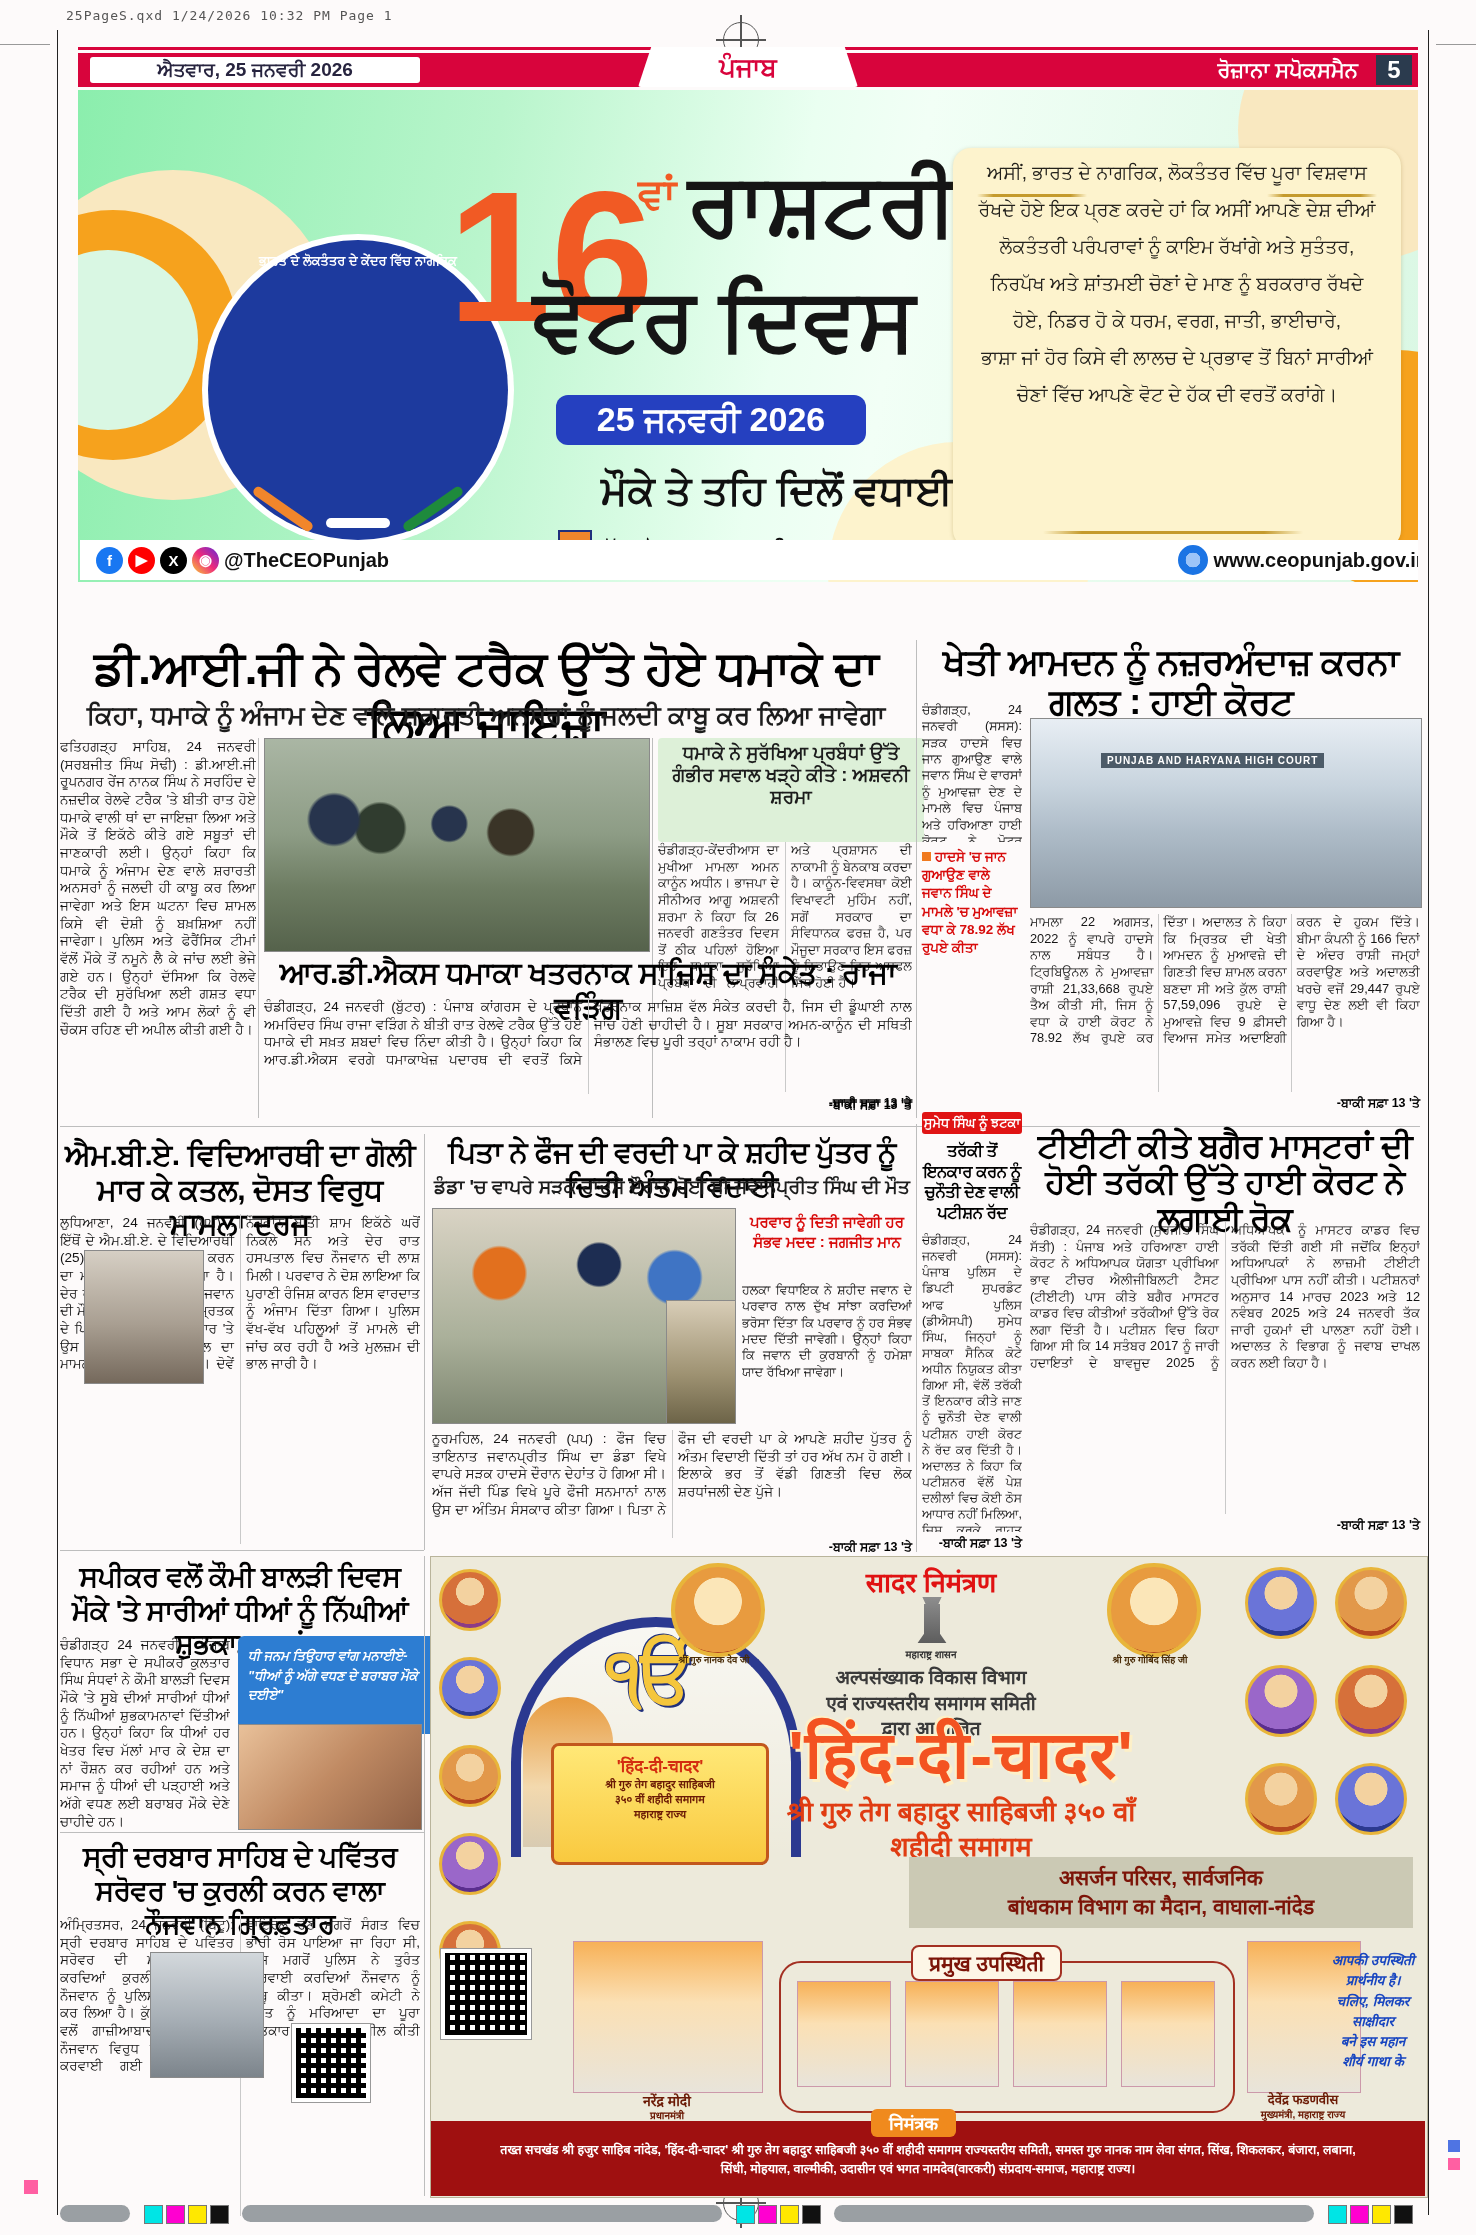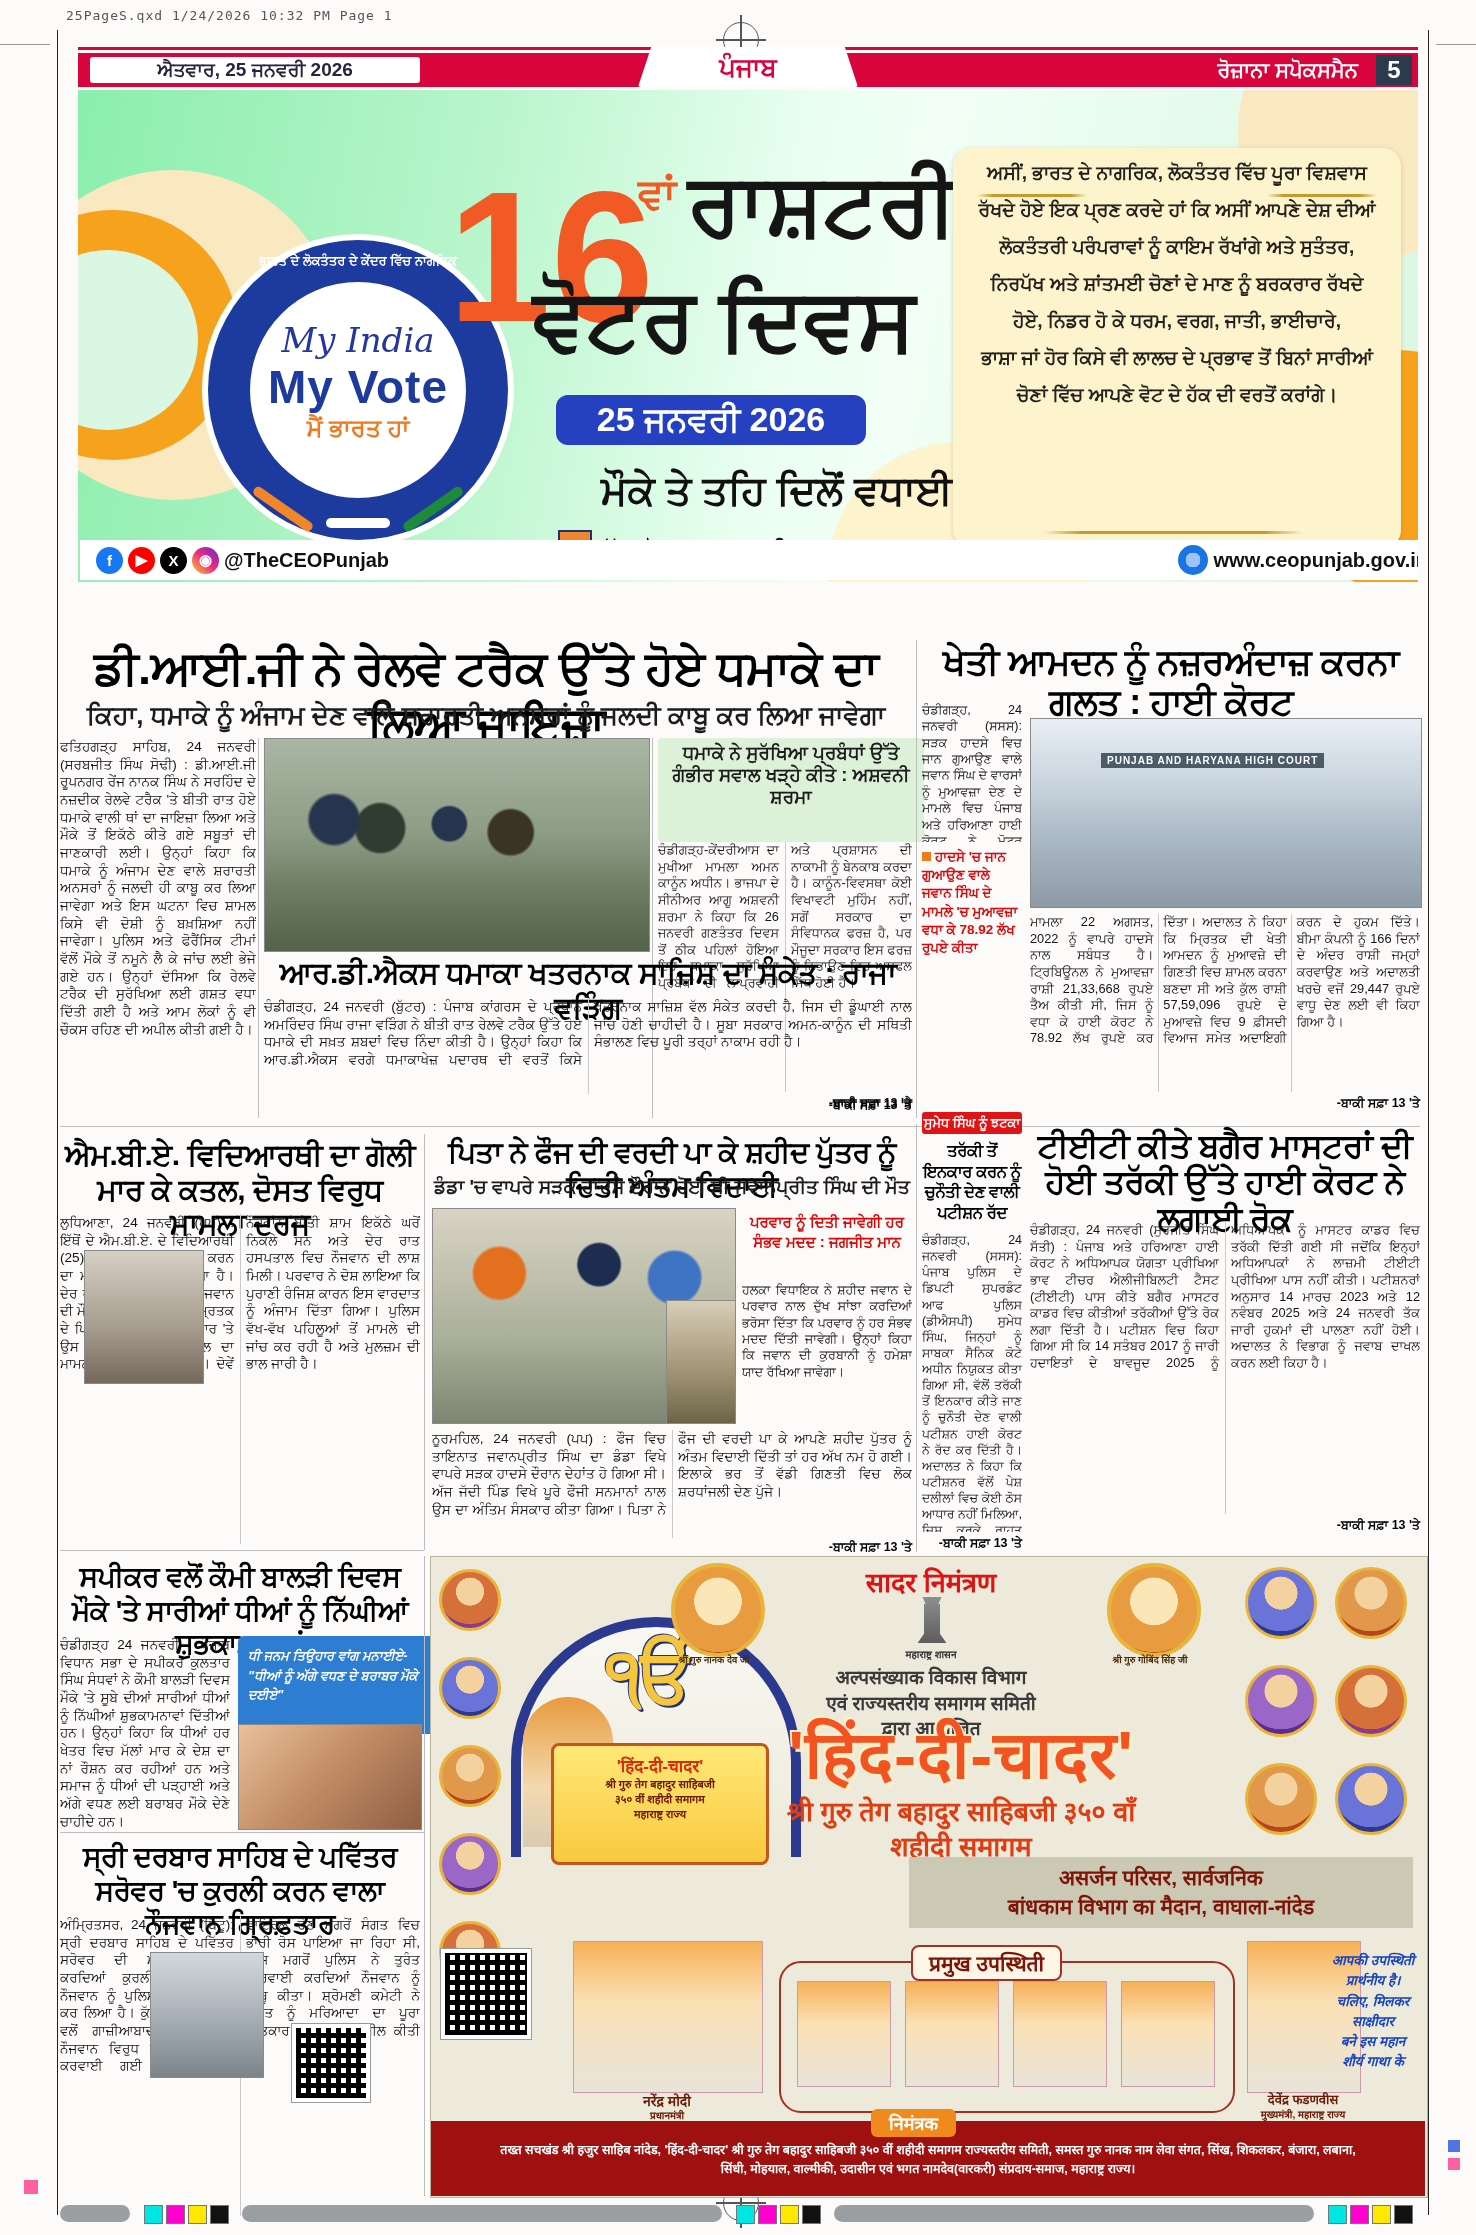--- a/index.html
+++ b/index.html
@@ -33,21 +33,21 @@
   .mainbharat{color:#f07a1f;font-size:24px;font-weight:bold}
   .tric{height:10px;border-radius:5px}
   .big16{color:#f15a24;font-size:185px;font-weight:bold;line-height:1;font-family:Liberation Sans, sans-serif}
   .suffix16{color:#f15a24;font-size:42px;font-weight:bold}
   .btitle{color:#151515;font-weight:bold;line-height:1.03}
   .pill{background:#2540c0;color:#fff;font-weight:bold;font-size:34px;border-radius:12px;display:flex;align-items:center;justify-content:center}
   .greet{color:#101010;font-size:40px;font-weight:bold}
   .officer{color:#101010;font-size:26px;font-weight:bold}
   .pledge{background:#fdf3cd;border-radius:18px;box-shadow:0 1px 4px rgba(120,90,0,.25)}
   .pledge-title{color:#e21b1b;font-size:44px;font-weight:bold}
-  .pledge-body{color:#23211c;font-size:19px;font-weight:bold;line-height:1.95;white-space:pre-line}
+  .pledge-body{color:#23211c;font-size:19px;font-weight:normal;line-height:1.95;white-space:pre-line}
   .flour{height:3px;background:linear-gradient(90deg,transparent,#c49a2c 15%,#c49a2c 85%,transparent)}
   .social{background:#fff;display:flex;align-items:center;justify-content:space-between;padding:0 16px}
   .sic{width:27px;height:27px;border-radius:50%;color:#fff;font-weight:bold;font-size:15px;display:inline-flex;align-items:center;justify-content:center;margin-right:5px}
   .handle{font-weight:bold;font-size:20px;color:#111}
   .url{font-weight:bold;font-size:20px;color:#111}
   .globe{width:26px;height:26px;border-radius:50%;background:radial-gradient(circle at 50% 50%,#9cc4f8 0 40%,#1b74e4 41%);border:2px solid #1b74e4;margin-right:6px}
   
   .hl{font-weight:bold;color:#000;letter-spacing:-.5px}
   .sub-hl{font-weight:bold;color:#1c1c1c}
   .body-txt{font-size:13.6px;color:#141414;line-height:1.3}
@@ -144,25 +144,20 @@
 <div class="abs banner" style="left:78px;top:90px;width:1340px;height:492px">
   <div class="abs blob" style="left:-70px;top:80px;width:330px;height:330px;background:#f9e8c0"></div>
   <div class="abs blob" style="left:-90px;top:120px;width:250px;height:250px;background:#f6a21d"></div>
   <div class="abs blob" style="left:-60px;top:160px;width:180px;height:180px;background:#d9f7e3"></div>
   <div class="abs blob" style="right:-80px;top:-90px;width:260px;height:260px;background:#f9e8c0"></div>
   <div class="abs blob" style="right:-100px;top:260px;width:240px;height:240px;background:#f6a21d"></div>
   <div class="abs blob" style="left:750px;bottom:-120px;width:260px;height:260px;background:#fdf3cd"></div>
 
   <div class="abs logo-ring" style="left:130px;top:150px;width:300px;height:300px">
     <div class="abs ring-txt" style="left:25px;top:14px">ਭਾਰਤ ਦੇ ਲੋਕਤੰਤਰ ਦੇ ਕੇਂਦਰ ਵਿੱਚ ਨਾਗਰਿਕ</div>
-    <div class="abs logo-inner" style="left:42px;top:42px;width:216px;height:216px">
-      <div class="ctr myindia" style="margin-top:38px">My India</div>
-      <div class="ctr myvote">My Vote</div>
-      <div class="ctr mainbharat">ਮੈਂ ਭਾਰਤ ਹਾਂ</div>
-    </div>
     <div class="abs tric" style="left:40px;bottom:26px;width:70px;background:#f1862b;transform:rotate(35deg)"></div>
     <div class="abs tric" style="left:118px;bottom:12px;width:64px;background:#fff"></div>
     <div class="abs tric" style="right:40px;bottom:26px;width:70px;background:#1e8a3c;transform:rotate(-35deg)"></div>
   </div>
 
   <div class="abs big16" style="left:370px;top:75px">16</div>
   <div class="abs suffix16" style="left:560px;top:80px">ਵਾਂ</div>
   <div class="abs btitle" style="left:610px;top:70px;font-size:86px">ਰਾਸ਼ਟਰੀ</div>
   <div class="abs btitle" style="left:455px;top:185px;font-size:86px">ਵੋਟਰ ਦਿਵਸ</div>
   <div class="abs pill" style="left:478px;top:305px;width:310px;height:50px">25 ਜਨਵਰੀ 2026</div>

